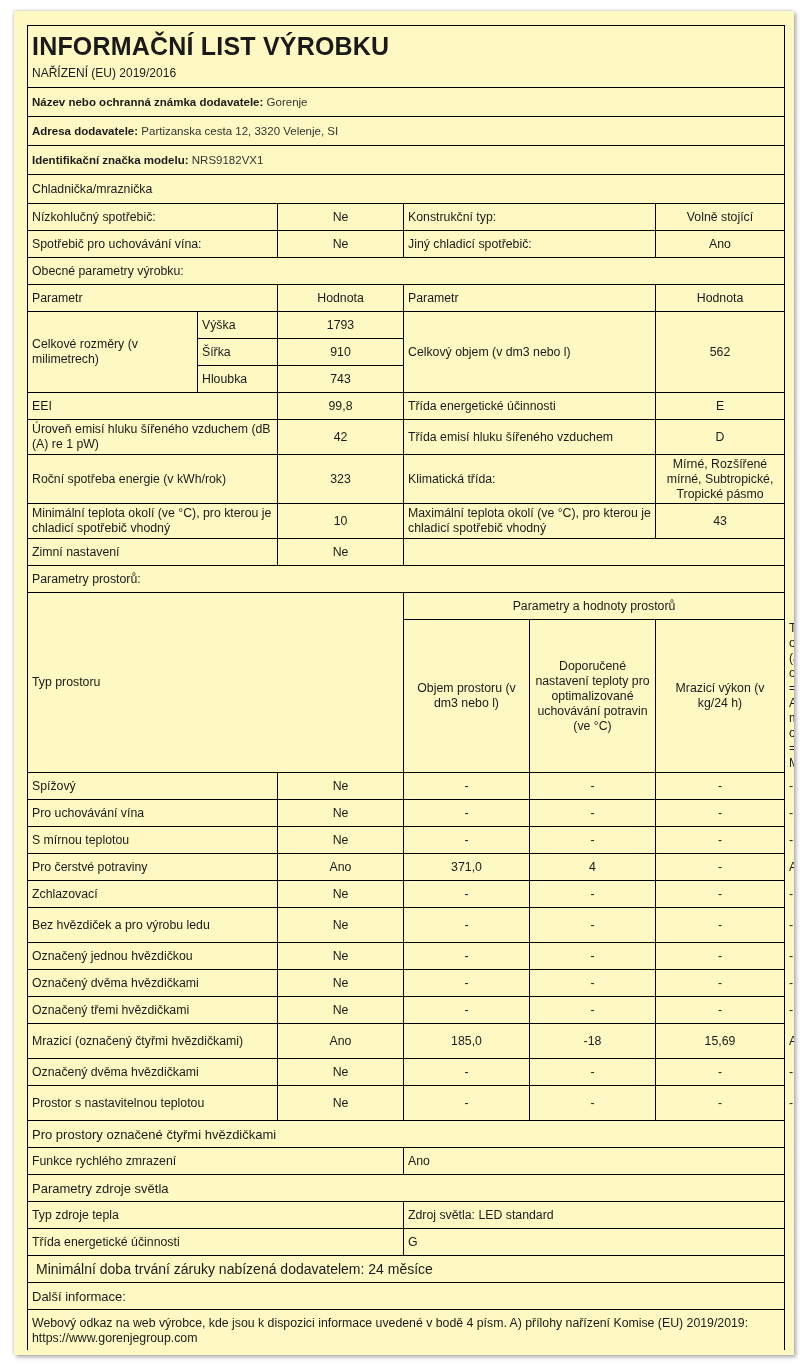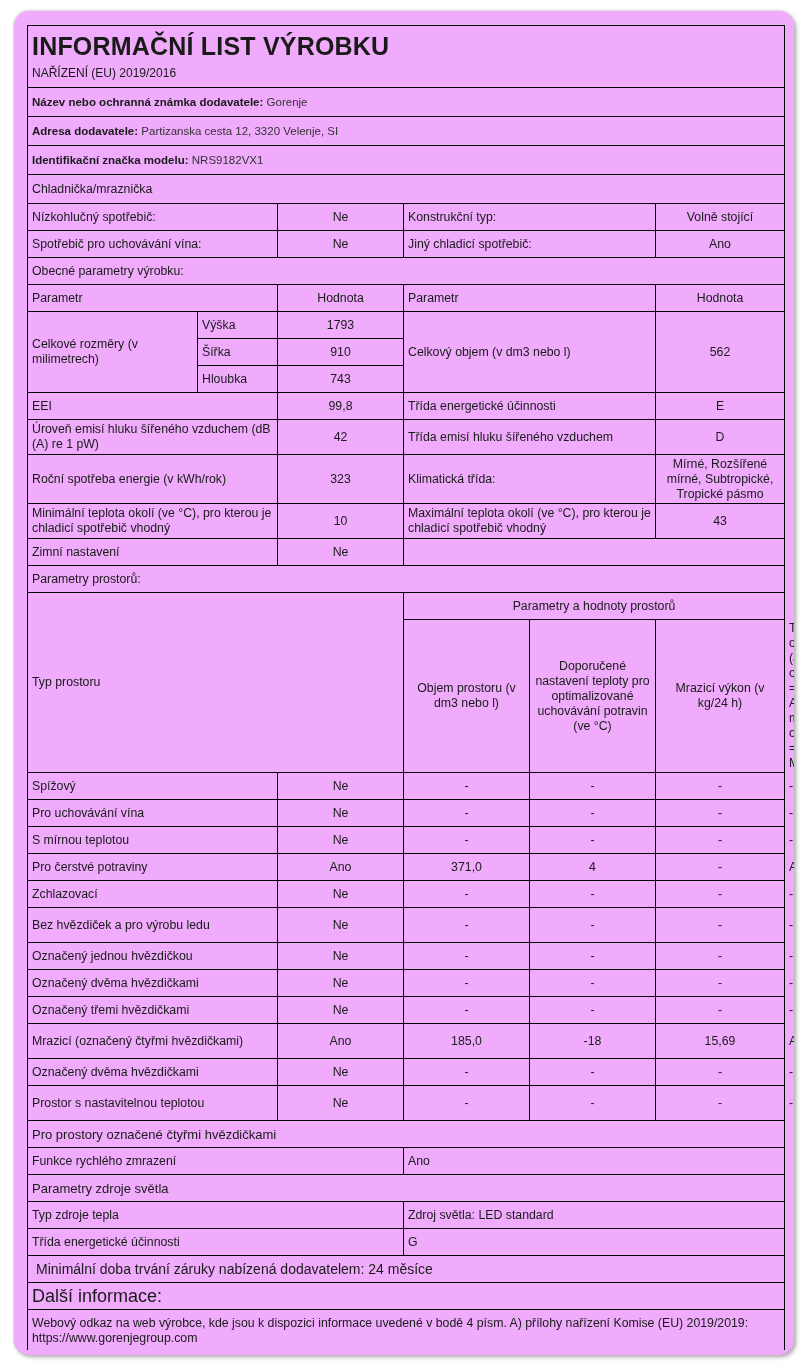--- a/index.html
+++ b/index.html
@@ -1,19 +1,19 @@
 <!DOCTYPE html>
 <html><head>
 <meta charset="utf-8">
 <style>
   html, body { margin:0; padding:0; background:#ffffff; }
   body { width:808px; height:1365px; position:relative; overflow:hidden;
          font-family:"Liberation Sans", sans-serif; color:#1a1a1a; }
   .sheet { position:absolute; left:14px; top:11px; width:780px; height:1344px;
-           background:#f0abfc; box-shadow: 2px 2px 4px rgba(0,0,0,0.35), -1px -1px 2px rgba(0,0,0,0.12); overflow:hidden;border-radius:15px; }
+           background:#fef9c3; box-shadow: 2px 2px 4px rgba(0,0,0,0.35), -1px -1px 2px rgba(0,0,0,0.12); overflow:hidden; }
   .doc { position:absolute; left:13px; top:14px; width:757px; }
   table { border-collapse:collapse; width:757px; table-layout:fixed; font-size:12.3px; }
   td { border:1px solid #000; padding:1px 4px; line-height:15px; vertical-align:middle; }
   .c { text-align:center; }
   .b { font-weight:normal; }
   .title { font-size:25px; font-weight:bold; line-height:30px; padding:5px 4px 2px; border-bottom:none; letter-spacing:0.2px; }
   .subtitle { font-size:12px; padding:3px 4px 6px; border-top:none; }
   .h28 { height:26px; }
   .h26 { height:24px; }
   .h34 { height:32px; }
@@ -263,21 +263,21 @@
         <td colspan="3">Zdroj světla: LED standard</td>
       </tr>
       <tr>
         <td colspan="3" class="h26">Třída energetické účinnosti</td>
         <td colspan="3">G</td>
       </tr>
       <tr>
             <td colspan="6" class="h26 b" style="font-size:14px;padding-left:8px">Minimální doba trvání záruky nabízená dodavatelem:  24 měsíce</td>
           </tr>
       <tr>
-            <td colspan="6" class="h26 b" style="font-size:18px">Další informace:</td>
+            <td colspan="6" class="h26 b" style="font-size:13px">Další informace:</td>
           </tr>
       <tr>
             <td colspan="6" style="padding:6px 4px 4px;border-bottom:none">
         <div>Webový odkaz na web výrobce, kde jsou k dispozici informace uvedené v bodě 4 písm. A) přílohy nařízení Komise (EU) 2019/2019:</div>
         <div>https://www.gorenjegroup.com</div>
       </td>
           </tr>
     </tbody>
   </table>
  </div>

